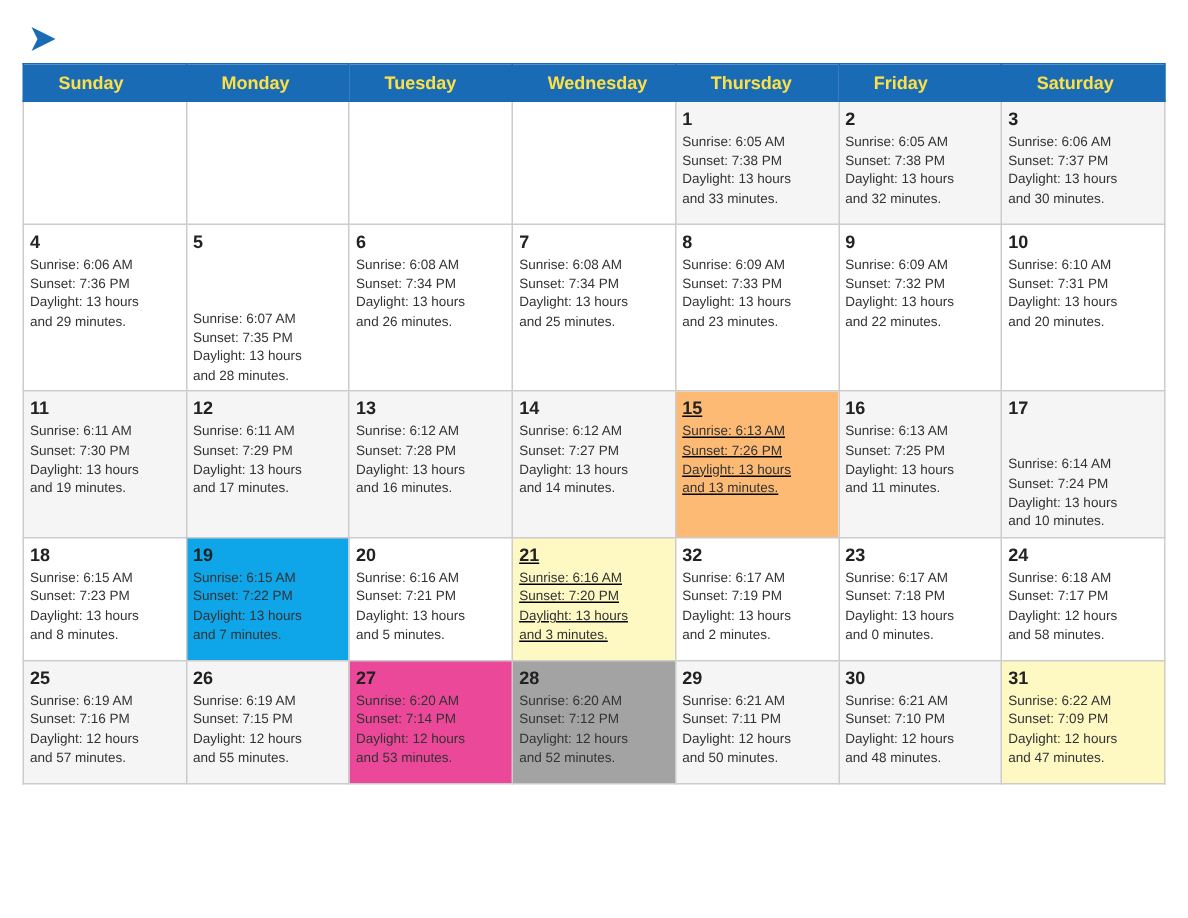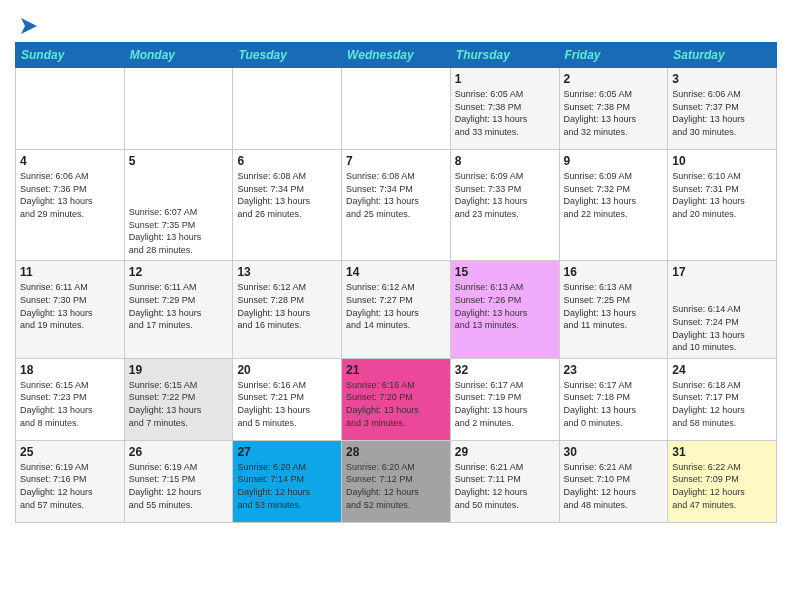--- a/index.html
+++ b/index.html
@@ -51,27 +51,26 @@
       color: #444;
       margin-top: 0px;
     }
     .calendar-table {
       width: 100%;
       border-collapse: collapse;
       table-layout: fixed;
     }
     .calendar-table th {
       background-color: #1a6bb5;
-      color: #5eead4;
+      color: #fde047;
       font-size: 12px;
       font-weight: bold;
       text-align: left;
-      padding: 5px 5px;
+      padding: 5px 23px;
       border: 1px solid #1a6bb5;
-      font-style: italic;
     }
     .calendar-table td {
       border: 1px solid #ccc;
       vertical-align: top;
       padding: 4px 4px;
       font-size: 9.5px;
       height: 82px;
       background: #fff;
     }
     .calendar-table tr:nth-child(odd) td {
@@ -235,21 +234,21 @@
 Daylight: 13 hours
 and 16 minutes.</div>
           </td>
           <td style="background-color: rgb(245, 245, 245);">
             <span class="day-num">14</span>
             <div class="day-detail" style="white-space: pre-line;">Sunrise: 6:12 AM
 Sunset: 7:27 PM
 Daylight: 13 hours
 and 14 minutes.</div>
           </td>
-          <td style="background-color: #f0abfc;">
+          <td style="background-color: #fdba74; text-decoration: underline;">
             <span class="day-num">15</span>
             <div class="day-detail" style="white-space: pre-line;">Sunrise: 6:13 AM
 Sunset: 7:26 PM
 Daylight: 13 hours
 and 13 minutes.</div>
           </td>
           <td style="background-color: rgb(245, 245, 245);">
             <span class="day-num">16</span>
             <div class="day-detail" style="white-space: pre-line;">Sunrise: 6:13 AM
 Sunset: 7:25 PM
@@ -265,35 +264,35 @@
           </td>
         </tr>
         <tr>
           <td style="background-color: rgb(255, 255, 255);">
             <span class="day-num">18</span>
             <div class="day-detail" style="white-space: pre-line;">Sunrise: 6:15 AM
 Sunset: 7:23 PM
 Daylight: 13 hours
 and 8 minutes.</div>
           </td>
-          <td style="background-color: #e5e5e5;">
+          <td style="background-color: #0ea5e9;">
             <span class="day-num">19</span>
             <div class="day-detail" style="white-space: pre-line;">Sunrise: 6:15 AM
 Sunset: 7:22 PM
 Daylight: 13 hours
 and 7 minutes.</div>
           </td>
           <td style="background-color: rgb(255, 255, 255);">
             <span class="day-num">20</span>
             <div class="day-detail" style="white-space: pre-line;">Sunrise: 6:16 AM
 Sunset: 7:21 PM
 Daylight: 13 hours
 and 5 minutes.</div>
           </td>
-          <td style="background-color: #ec4899;">
+          <td style="background-color: #fef9c3; text-decoration: underline;">
             <span class="day-num">21</span>
             <div class="day-detail" style="white-space: pre-line;">Sunrise: 6:16 AM
 Sunset: 7:20 PM
 Daylight: 13 hours
 and 3 minutes.</div>
           </td>
           <td style="background-color: rgb(255, 255, 255);">
             <span class="day-num">32</span>
             <div class="day-detail" style="white-space: pre-line;">Sunrise: 6:17 AM
 Sunset: 7:19 PM
@@ -323,21 +322,21 @@
 Daylight: 12 hours
 and 57 minutes.</div>
           </td>
           <td style="background-color: rgb(245, 245, 245);">
             <span class="day-num">26</span>
             <div class="day-detail" style="white-space: pre-line;">Sunrise: 6:19 AM
 Sunset: 7:15 PM
 Daylight: 12 hours
 and 55 minutes.</div>
           </td>
-          <td style="background-color: #0ea5e9; margin-top: 23px;">
+          <td style="background-color: #ec4899; margin-top: 23px;">
             <span class="day-num">27</span>
             <div class="day-detail" style="white-space: pre-line;">Sunrise: 6:20 AM
 Sunset: 7:14 PM
 Daylight: 12 hours
 and 53 minutes.</div>
           </td>
           <td style="background-color: #a3a3a3;">
             <span class="day-num">28</span>
             <div class="day-detail" style="white-space: pre-line;">Sunrise: 6:20 AM
 Sunset: 7:12 PM

